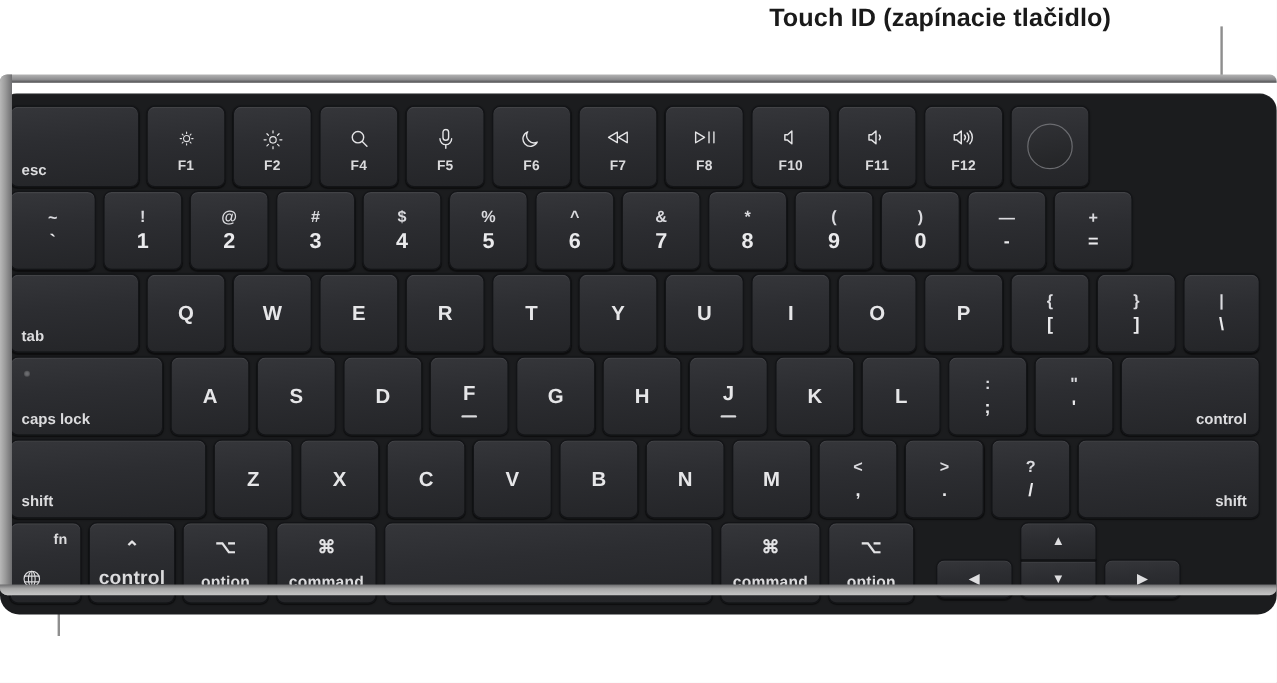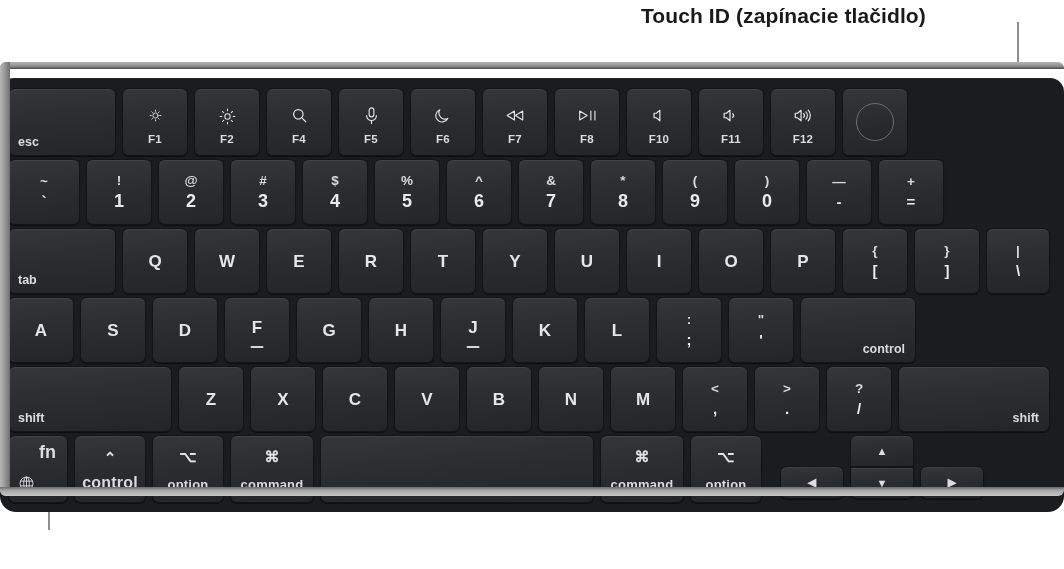--- a/index.html
+++ b/index.html
@@ -124,21 +124,21 @@
     position: absolute;
     right: 10px; bottom: 7px;
     color: #dcdcde;
     font-size: 12.5px;
     line-height: 1;
   }
   .k-tr {
     position: absolute;
     right: 11px; top: 7px;
     color: #dcdcde;
-    font-size: 18px;
+    font-size: 12px;
     line-height: 1;
   }
 
   
   .fn-glyph {
     position: absolute;
     left: 0; right: 0; top: 18px;
     text-align: center;
     color: #e3e3e5;
     font-size: 16px;
@@ -491,20 +491,24 @@
         </div>
         <div class="key" style="width:64px">
           <span class="k-stack sym">
             <span class="top">|</span>
             <span class="bot">\</span>
           </span>
         </div>
       </div>
 
       <div class="krow" id="row-home">
+        <div class="key" style="width:128px">
+          <span class="capslight"></span>
+          <span class="k-bl">caps lock</span>
+        </div>
         <div class="key" style="width:66px">
           <span class="k-center">A</span>
         </div>
         <div class="key" style="width:66px">
           <span class="k-center">S</span>
         </div>
         <div class="key" style="width:66px">
           <span class="k-center">D</span>
         </div>
         <div class="key" style="width:66px">

